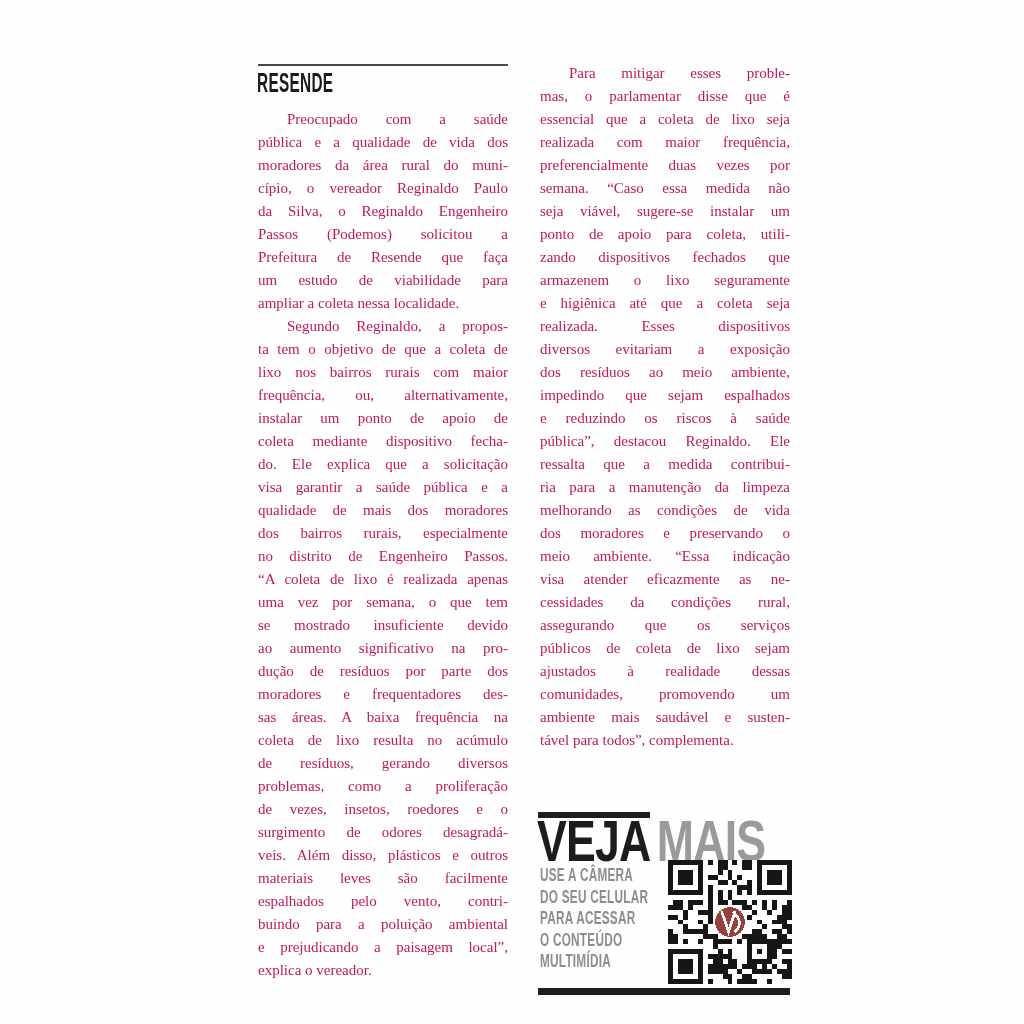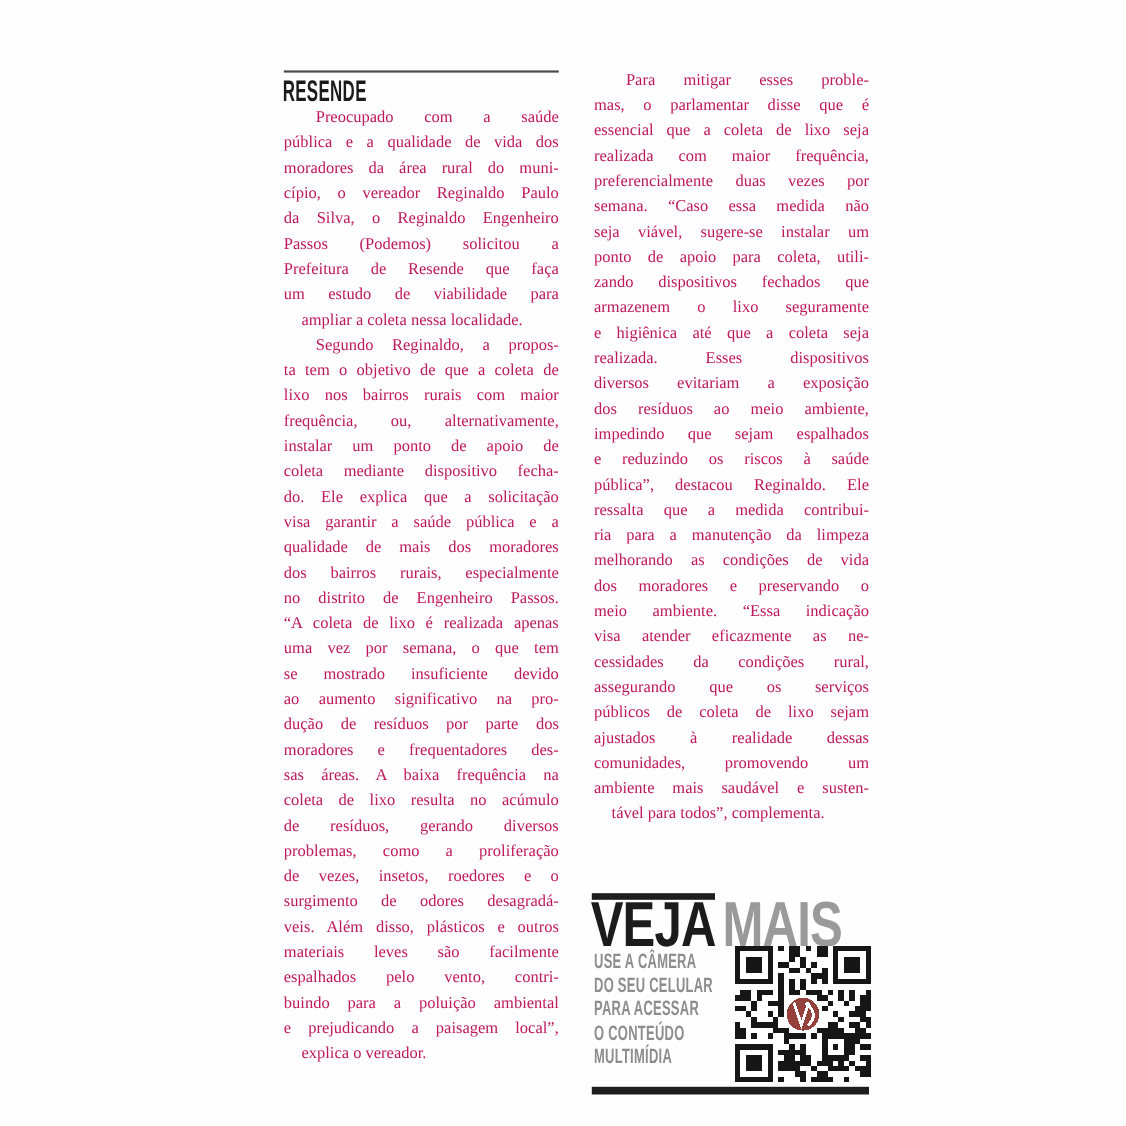--- a/index.html
+++ b/index.html
@@ -27,29 +27,29 @@
     white-space: nowrap;
   }
 
   
   .col {
     position: absolute; width: 250px;
     font-size: 15px; line-height: 23px;
     color: #be185d;
     overflow: visible;
   }
-  .col-left  { left: 258px; top: 96px; }
+  .col-left  { left: 258px; top: 108px; }
   .col-right { left: 540px; top: 62px; }
   .line {
     height: 23px;
     text-align: justify;
     text-align-last: justify;
   }
   .line.indent { text-indent: 29px; }
-  .line.lastline { text-align-last: left; margin-left: 16px; }
+  .line.lastline { text-align-last: left; }
 
   
   .vm-topbar {
     position: absolute; left: 538px; top: 812px;
     width: 112px; height: 6px; background: #1d1d1d;
   }
   .vm-title {
     position: absolute; left: 537px; top: 816px;
     font-family: "Liberation Sans", sans-serif;
     font-weight: 700; font-size: 58px; line-height: 50px;

